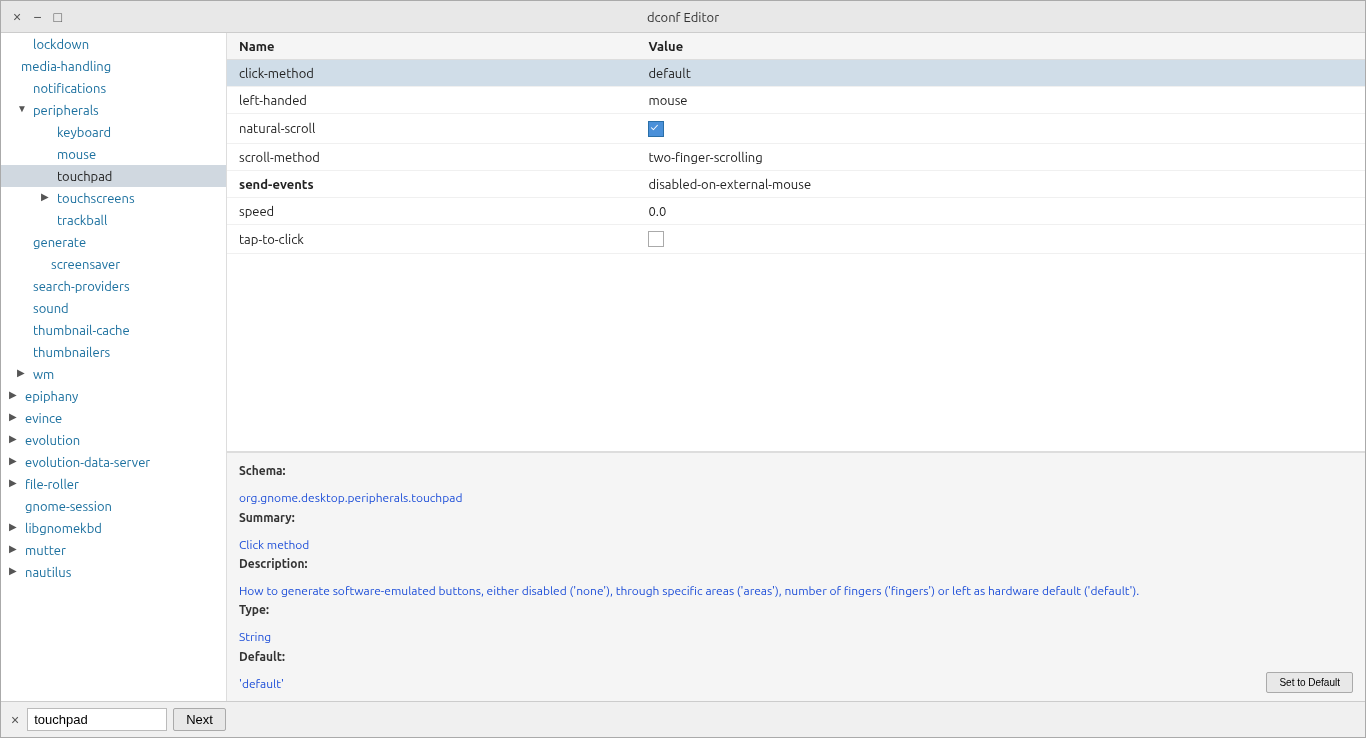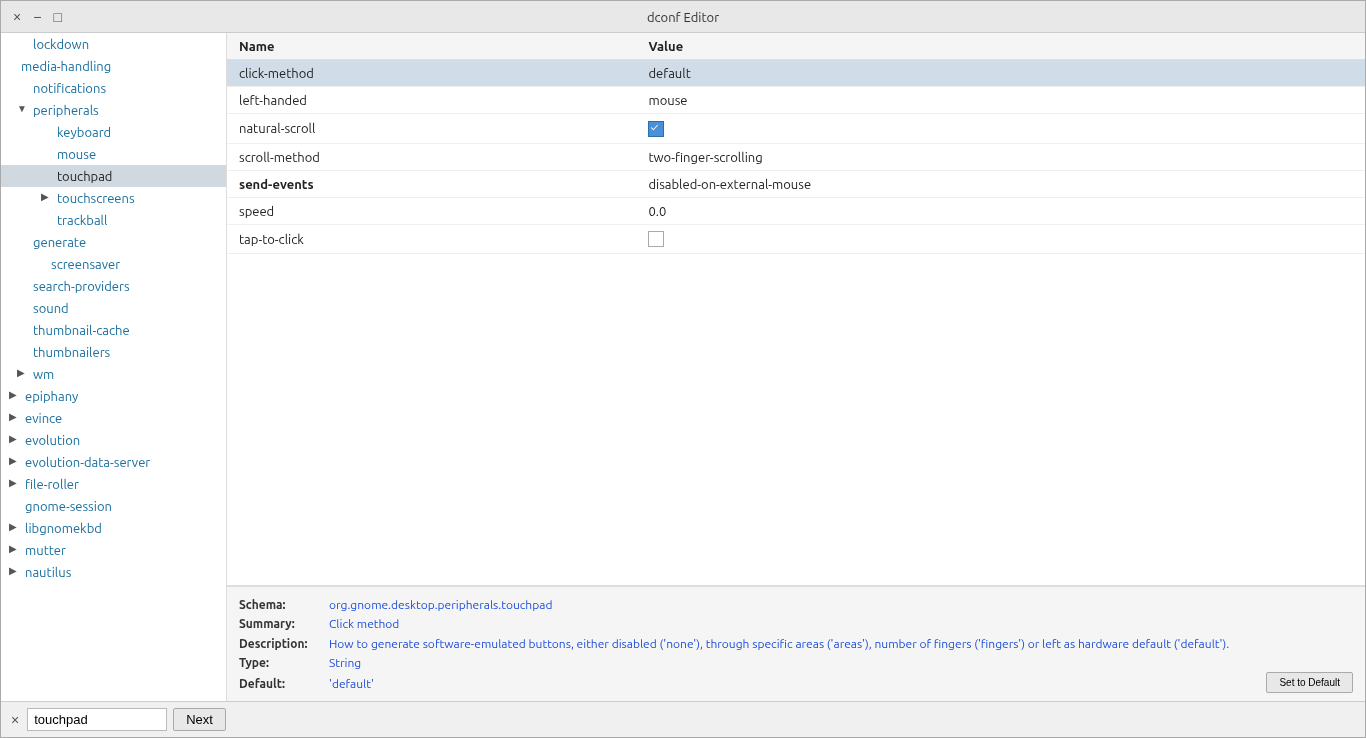--- a/index.html
+++ b/index.html
@@ -151,20 +151,22 @@
     .info-panel {
       background: #f5f5f5;
       border-top: 1px solid #ddd;
       padding: 8px 12px;
       font-size: 12px;
       line-height: 1.6;
     }
     
     .info-row {
       display: flex;
+      gap: 8px;
+      flex-direction: column;
     }
     
     .info-label {
       font-weight: bold;
       min-width: 90px;
       color: #333;
     }
     
     .info-value {
       color: #1d4ed8;

